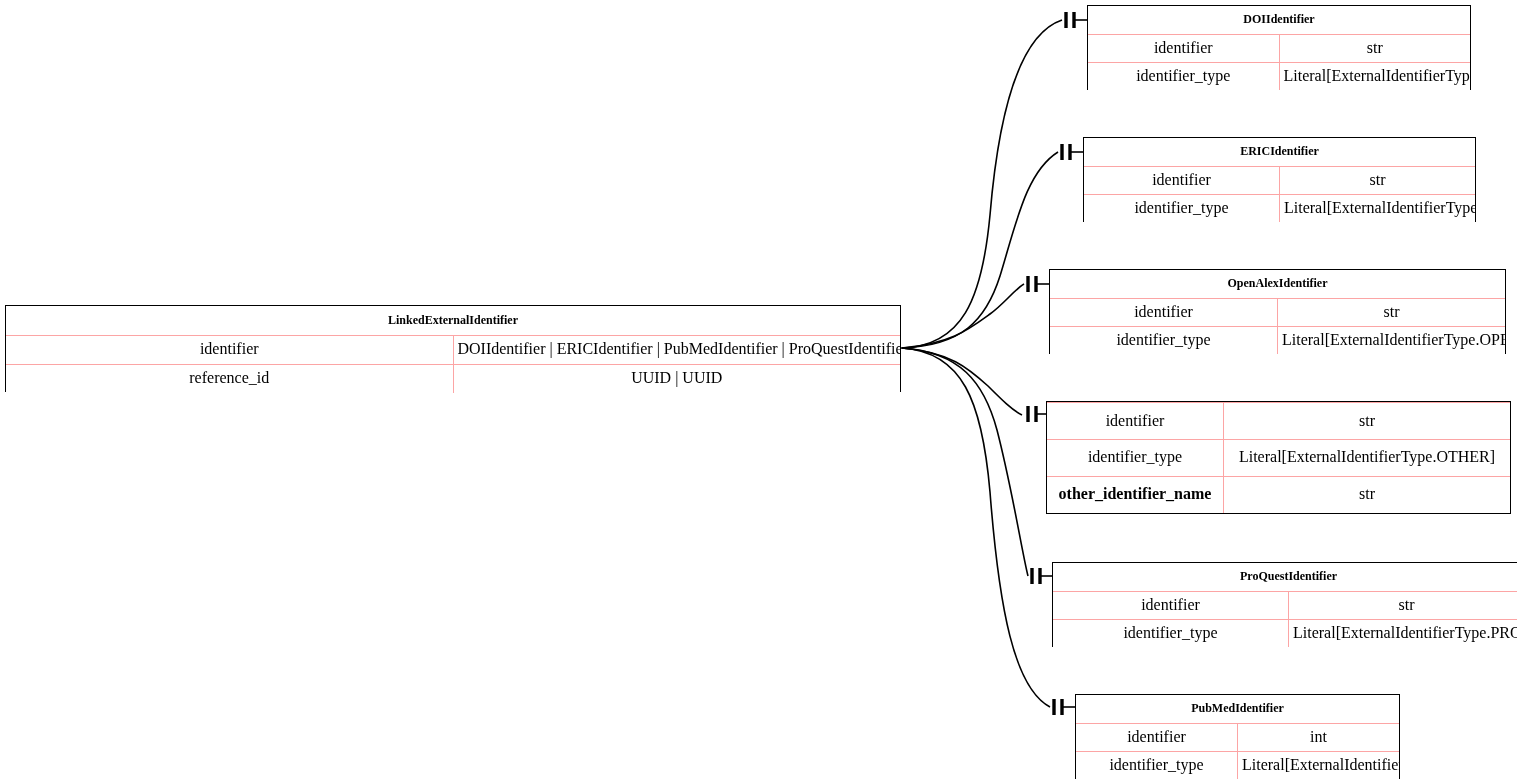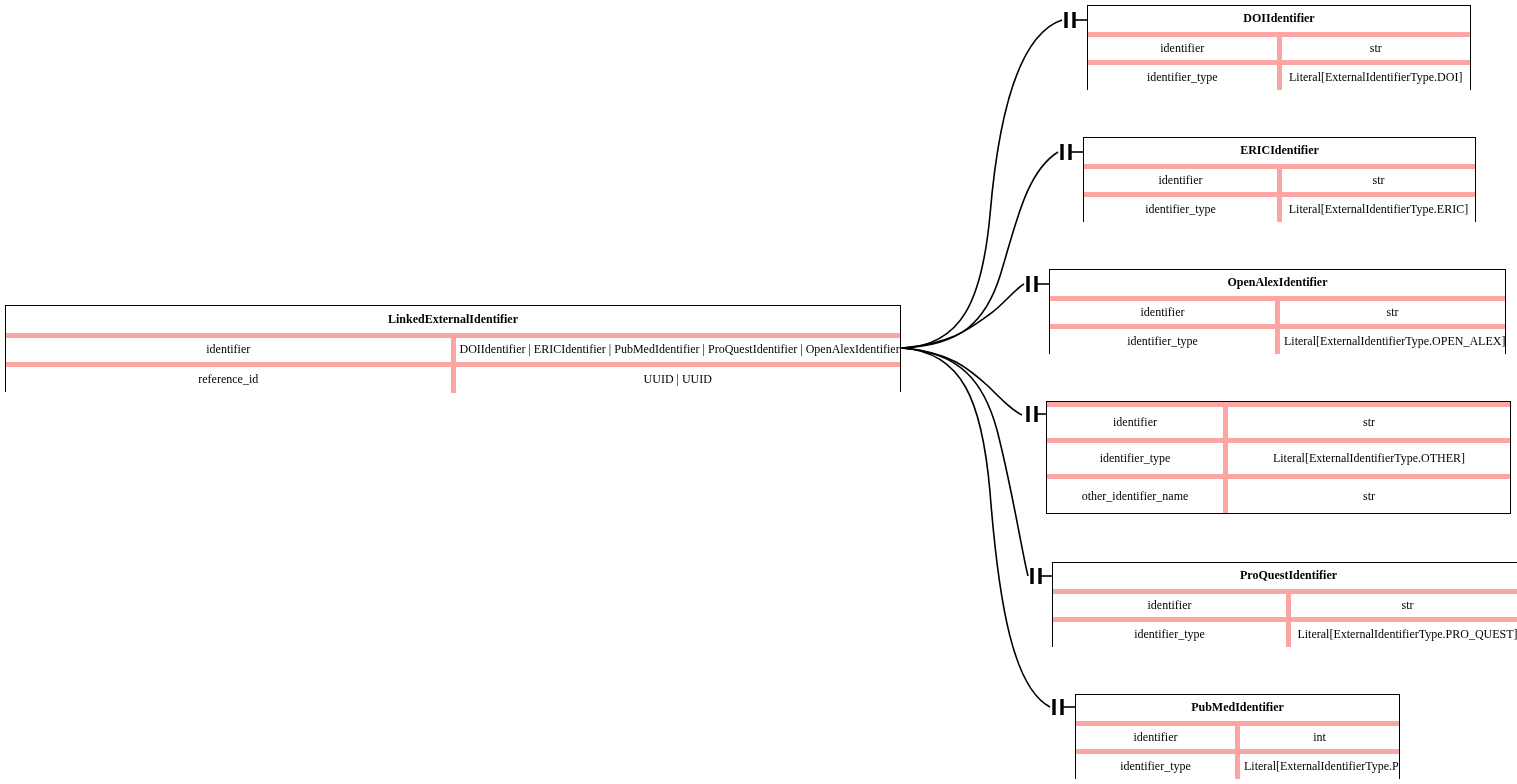--- a/index.html
+++ b/index.html
@@ -30,25 +30,25 @@
     background: #ffffff;
     border-collapse: collapse;
   }
   .entity table {
     border-collapse: collapse;
     width: 100%;
     height: 100%;
     table-layout: fixed;
   }
   .entity td {
-    border: 5px solid #fca5a5;
+    border: 1px solid #fca5a5;
     padding: 0 4px;
     text-align: center;
     vertical-align: middle;
-    font-size: 12px;
+    font-size: 16px;
     line-height: 1.05;
     white-space: nowrap;
     color: #000000;
     background: #ffffff;
     overflow: hidden;
   }
   .entity td.title {
     font-weight: bold;
     border-top: none;
     border-left: none;
@@ -193,21 +193,21 @@
       <tbody>
       <tr style="height:28px;">
         <td class="fieldname" style="width:168px;">identifier</td>
         <td class="fieldtype">str</td>
       </tr>
       <tr style="height:28px;">
         <td class="fieldname" style="width:168px;">identifier_type</td>
         <td class="fieldtype">Literal[ExternalIdentifierType.OTHER]</td>
       </tr>
       <tr class="lastrow" style="height:28px;">
-        <td class="fieldname" style="width:168px;">other_identifier_name</td>
+        <td class="fieldname" style="width:168px;font-weight:bold;">other_identifier_name</td>
         <td class="fieldtype">str</td>
       </tr>
     </tbody>
       </table>
   </div>
 
   <div class="entity" style="left:1052px; top:562px; width:473px; height:85px;">
     <table>
       <tbody>
           <tr style="height:28px;">

